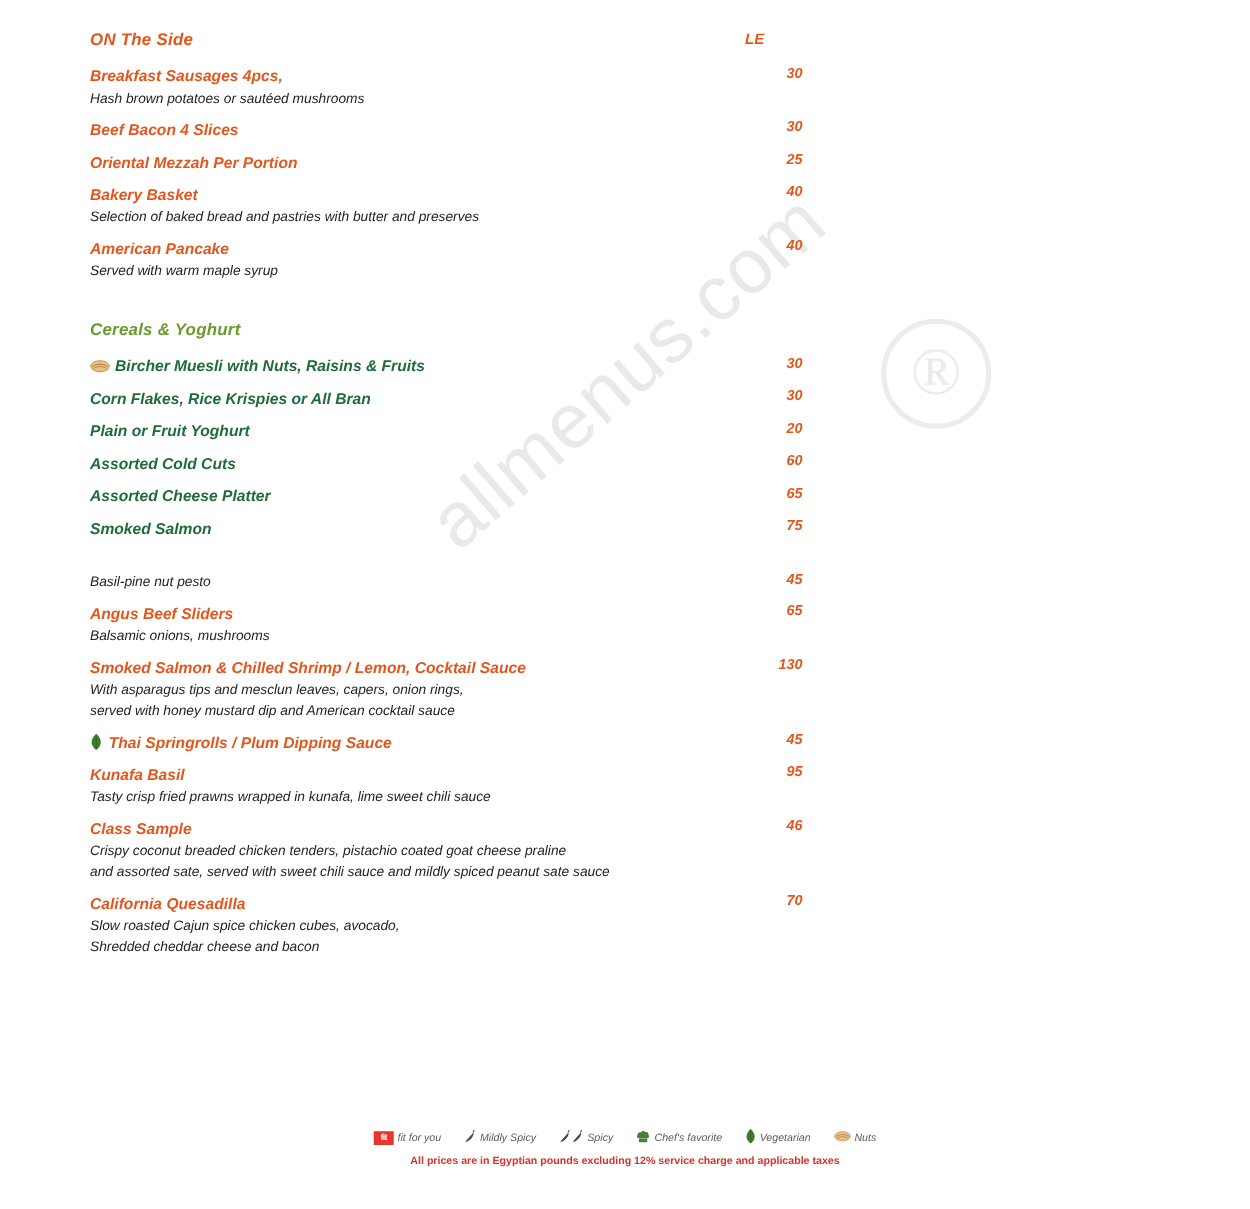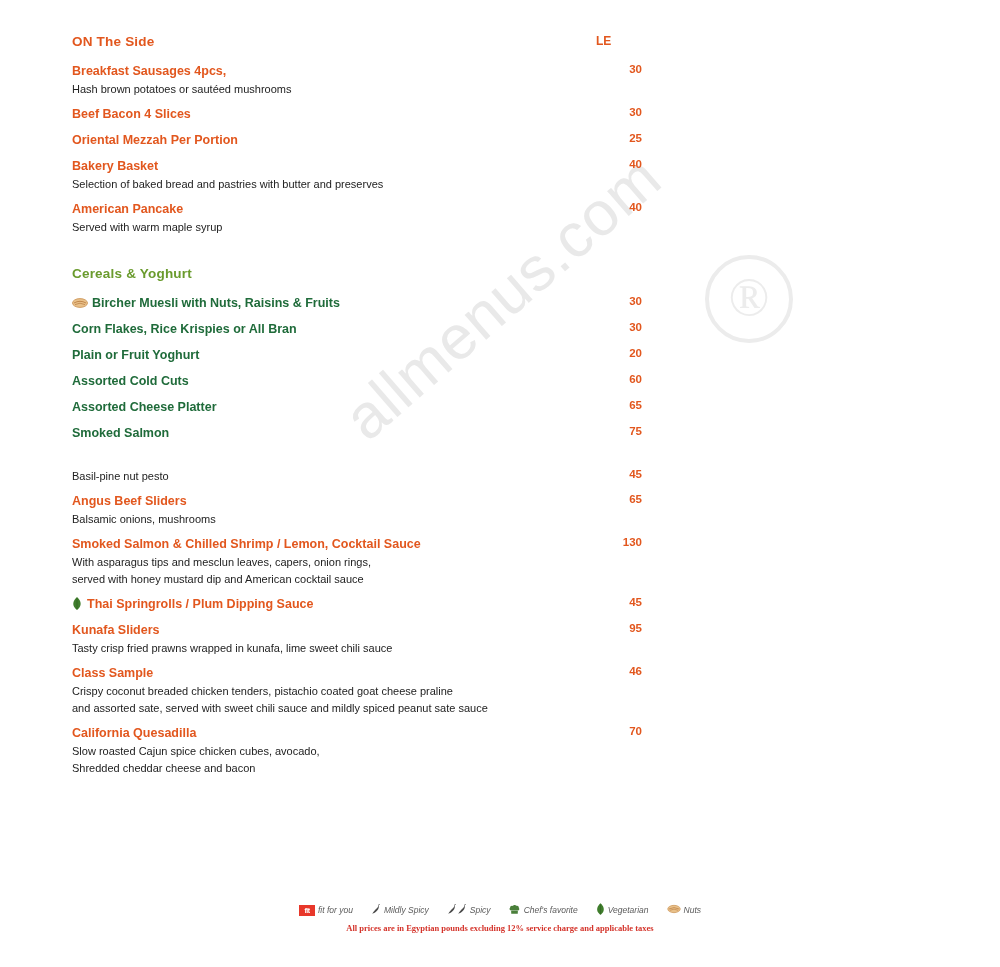--- a/index.html
+++ b/index.html
@@ -54,21 +54,22 @@
     color: #ececec;
     font-size: 54px;
     line-height: 76px;
     text-align: center;
     font-family: "Liberation Serif", serif;
   }
 
   .content {
     position: relative;
     z-index: 2;
-    padding-top: 34px;
+    padding-top: 24px;
+    font-style: italic;
   }
 
   .menu-block {
     margin-left: 72px;
     width: 560px;
   }
 
   .section-head {
     position: relative;
     margin-top: 0;
@@ -182,21 +183,20 @@
     line-height: 11px;
     text-align: center;
     font-style: normal;
     letter-spacing: -0.5px;
   }
   .footer-note {
     margin-top: 6px;
     font-size: 8.5px;
     font-weight: bold;
     color: #d4332a;
-    font-family: Liberation Serif, serif;
   }
 </style>
 </head>
 <body>
 
 <div class="page">
 
   <div class="watermark">
     <div class="watermark-text">allmenus.com</div>
     <div class="watermark-r">®</div>
@@ -280,21 +280,21 @@
           <div class="item-desc">served with honey mustard dip and American cocktail sauce</div>
         </div>
         <div class="item">
           <div class="item-title"><span class="icon-leaf"><svg width="10" height="13" viewBox="0 0 10 13">
                 <path d="M5 0 C8.5 3 9.8 7 7.6 10.3 C6.6 11.8 5.6 12.4 5 13 C4.4 12.4 3.4 11.8 2.4 10.3 C0.2 7 1.5 3 5 0 Z" fill="#3f7d2c"></path>
                 <path d="M5 1.5 L5 12.4" stroke="#2c5c1f" stroke-width="0.6" fill="none"></path>
               </svg></span><span>Thai Springrolls / Plum Dipping Sauce</span></div>
           <div class="item-price">45</div>
         </div>
         <div class="item">
-          <div class="item-title"><span>Kunafa Sliders</span></div>
+          <div class="item-title"><span>Kunafa Basil</span></div>
           <div class="item-price">95</div>
           <div class="item-desc">Tasty crisp fried prawns wrapped in kunafa, lime sweet chili sauce</div>
         </div>
         <div class="item">
           <div class="item-title"><span>Class Sample</span></div>
           <div class="item-price">46</div>
           <div class="item-desc">Crispy coconut breaded chicken tenders, pistachio coated goat cheese praline</div>
           <div class="item-desc">and assorted sate, served with sweet chili sauce and mildly spiced peanut sate sauce</div>
         </div>
         <div class="item">

